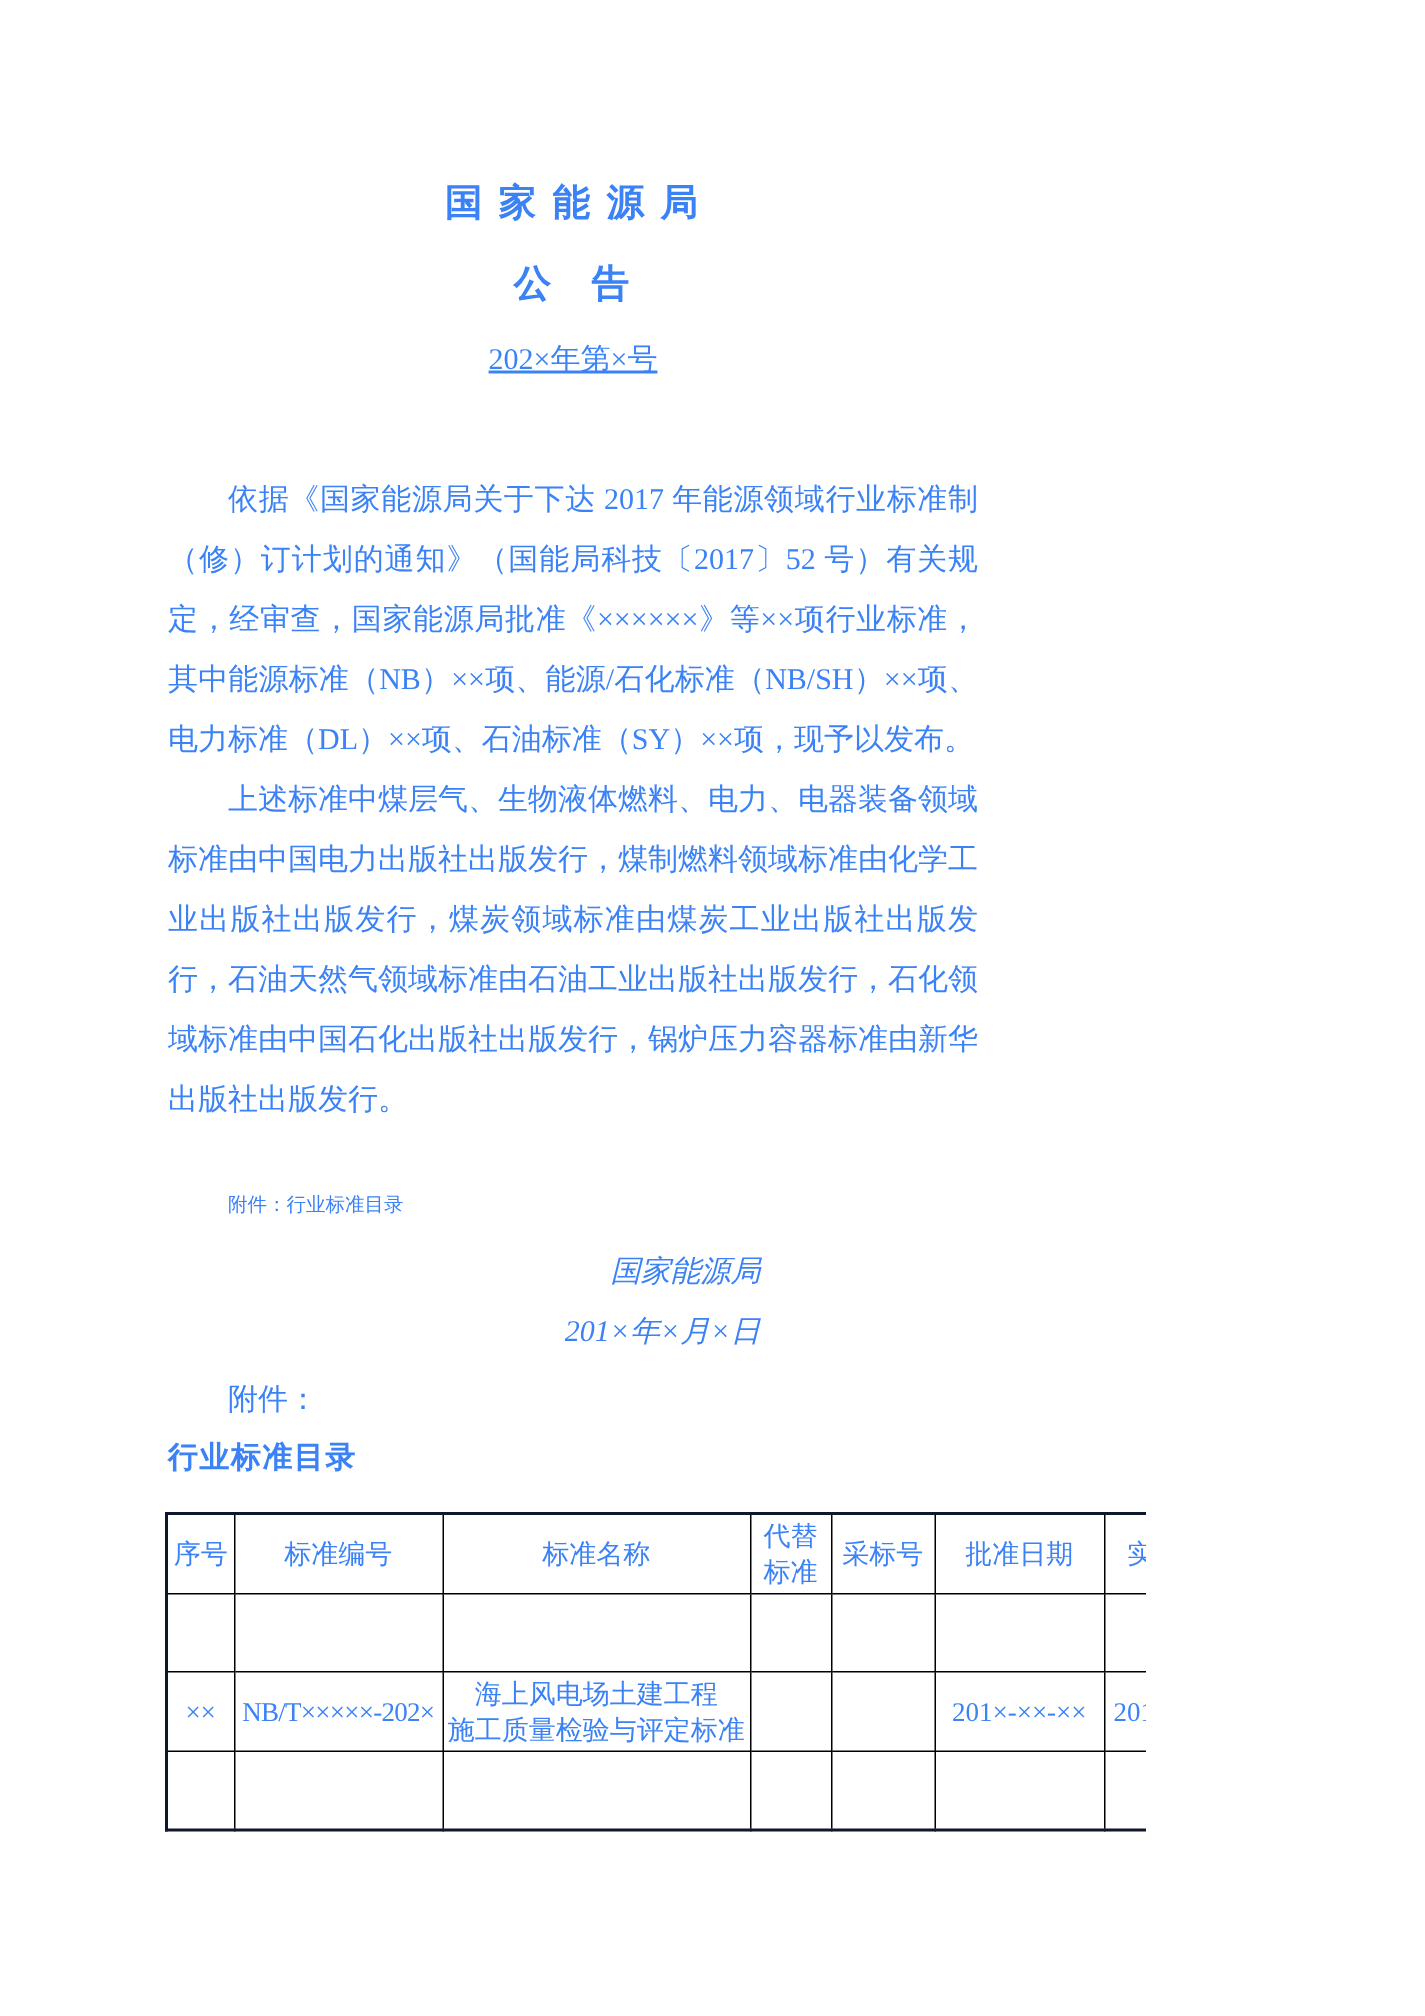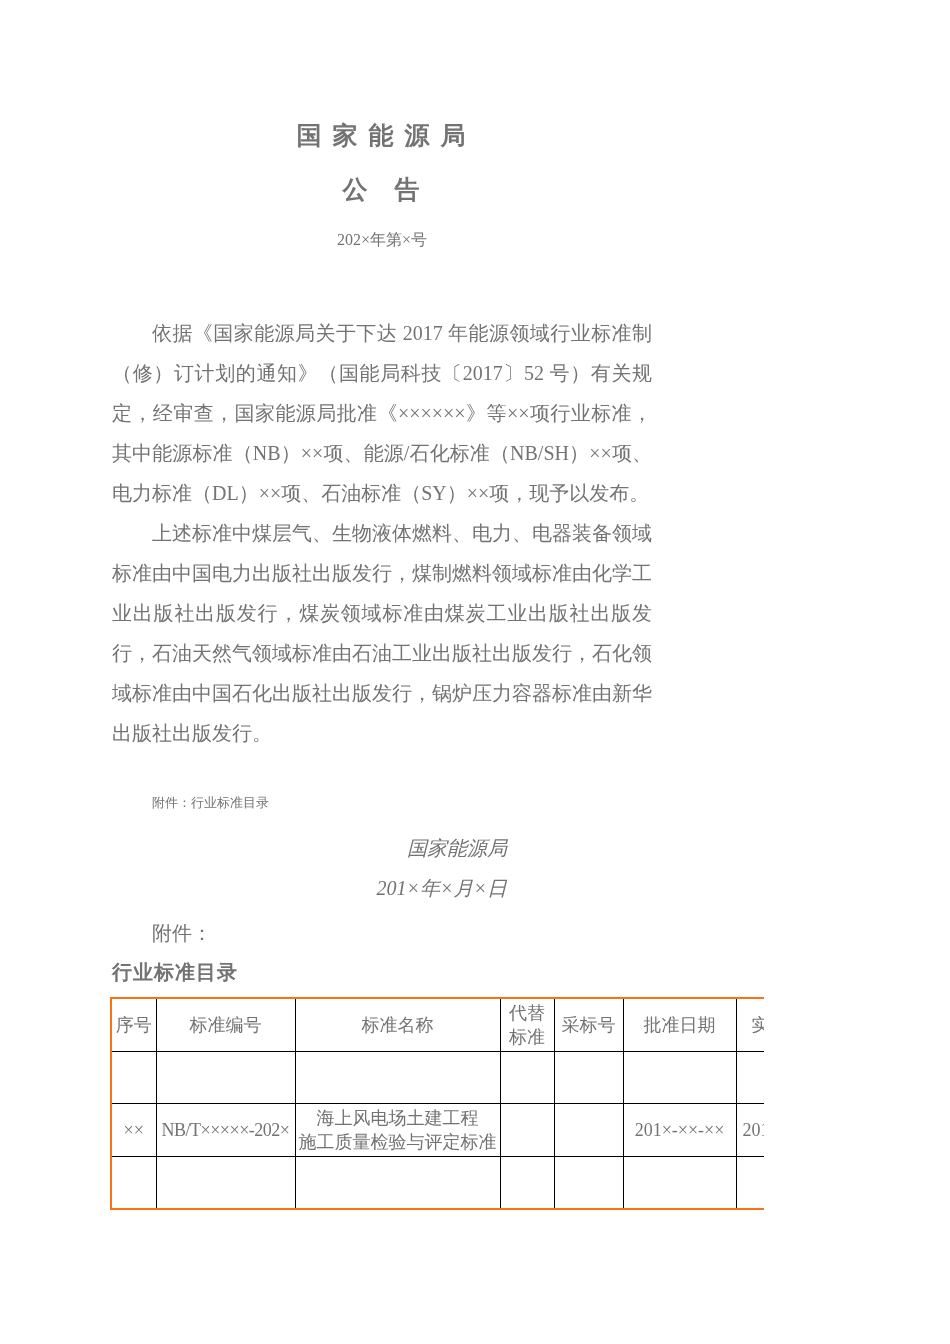--- a/index.html
+++ b/index.html
@@ -1,21 +1,21 @@
 <!DOCTYPE html>
 <html><head>
 <meta charset="utf-8">
 <style>
   * { box-sizing: border-box; }
   html, body { margin: 0; padding: 0; background: #ffffff; }
   .page {
     width: 764px;
     height: 1344px;
     background: #ffffff;
-    color: #737373;
+    color: #3b82f6;
     padding: 0 112px;
     overflow: hidden;
     font-family: "Liberation Serif", "DejaVu Serif", serif;
     position: relative;
   }
   .org-title {
     margin-top: 121px;
     text-align: center;
     font-family: "Liberation Sans", "DejaVu Sans", sans-serif;
     font-weight: 700;
@@ -29,22 +29,23 @@
     font-family: "Liberation Sans", "DejaVu Sans", sans-serif;
     font-weight: 700;
     font-size: 25px;
     line-height: 28px;
     letter-spacing: 2px;
     word-spacing: 16px;
   }
   .doc-number {
     margin-top: 26px;
     text-align: center;
-    font-size: 16px;
+    font-size: 20px;
     line-height: 22px;
+    text-decoration: underline;
   }
   p.body-para {
     margin: 0;
     font-size: 20px;
     line-height: 40px;
     text-align: justify;
     text-indent: 40px;
   }
   p.body-para.first { margin-top: 62px; }
   .attachment-note {
@@ -70,26 +71,26 @@
   .table-title {
     margin-top: 4px;
     text-align: left;
     font-family: "Liberation Sans", "DejaVu Sans", sans-serif;
     font-weight: 700;
     font-size: 20px;
     line-height: 30px;
     letter-spacing: 1px;
   }
   table.standards {
-    margin-top: 10px;
+    margin-top: 21px;
     margin-left: -2px;
     border-collapse: collapse;
     table-layout: fixed;
     width: 728px;
-    border: 2px solid #f97316;
+    border: 2px solid #0f172a;
   }
   table.standards th, table.standards td {
     border: 1px solid #000;
     font-size: 18px;
     line-height: 24px;
     text-align: center;
     vertical-align: middle;
     padding: 2px 3px;
     font-weight: 400;
     overflow: hidden;

